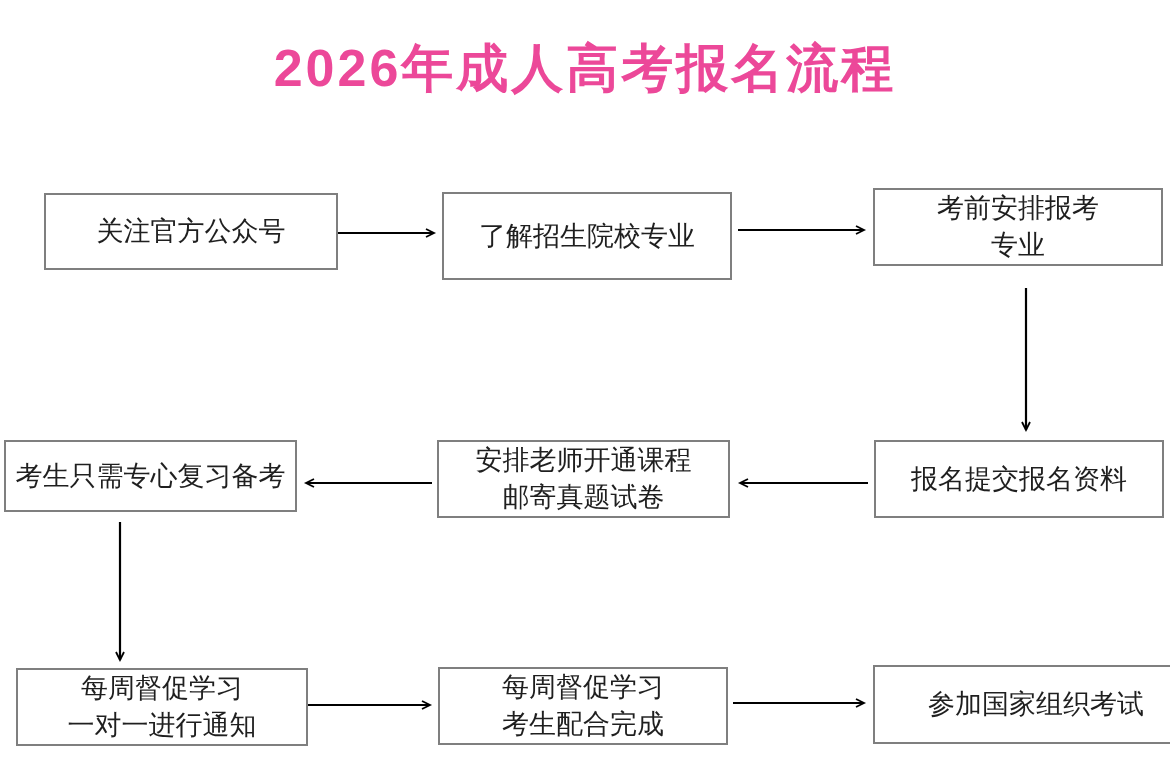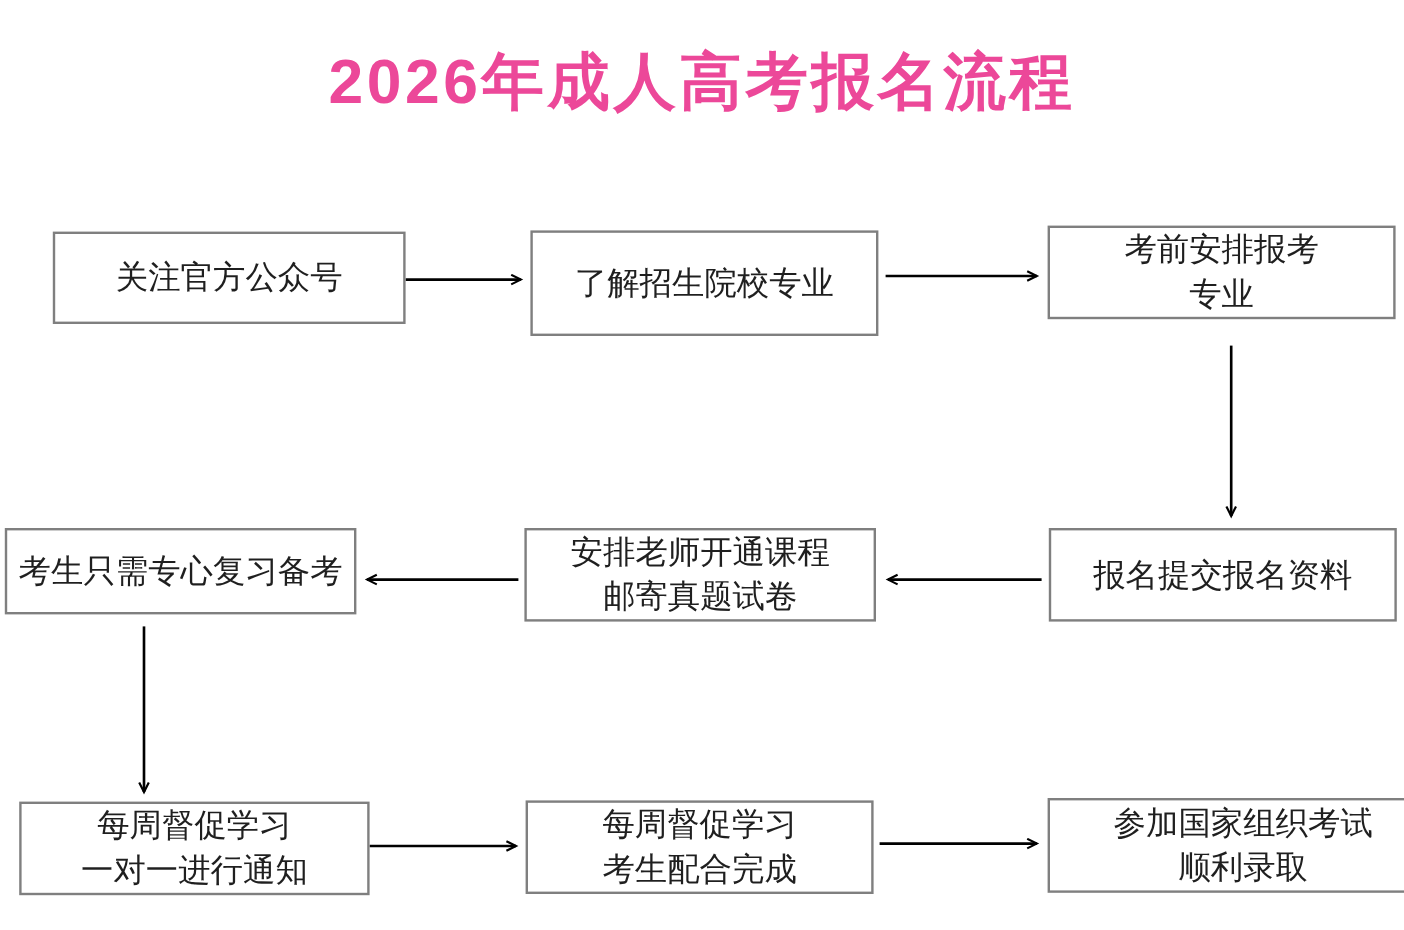--- a/index.html
+++ b/index.html
@@ -113,16 +113,15 @@
     <span class="ln">一对一进行通知</span>
   </div>
 
   <div class="box b8">
     <span class="ln">每周督促学习</span>
     <span class="ln">考生配合完成</span>
   </div>
 
   <div class="box b9">
     <span class="ln">参加国家组织考试</span>
-    <span class="ln">顺利录取</span>
   </div>
 
 </div>
 
 </body></html>

